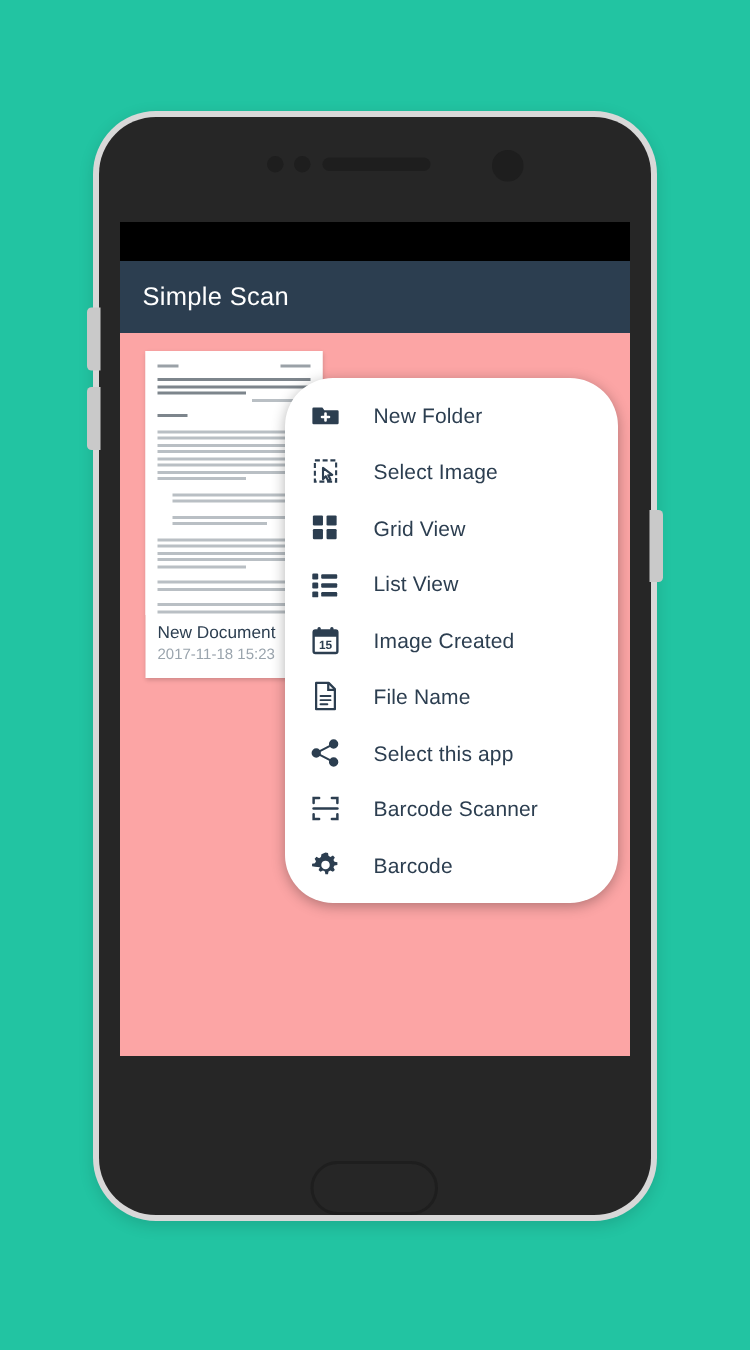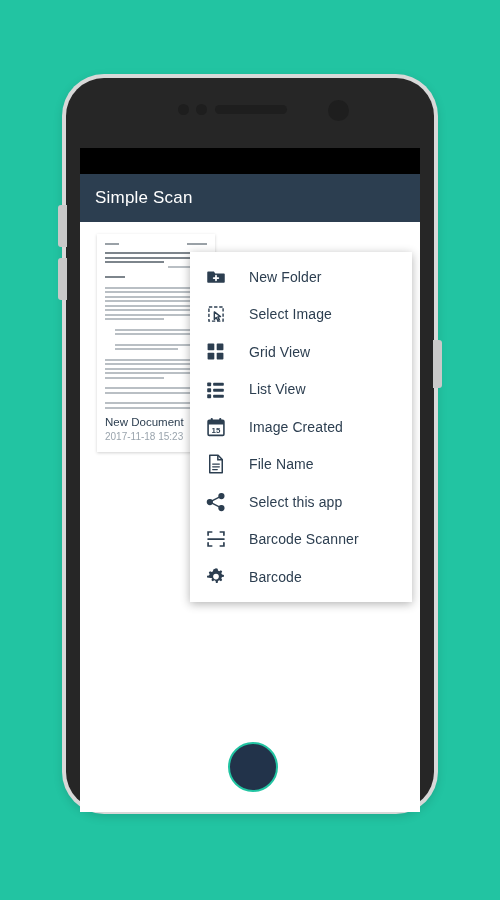--- a/index.html
+++ b/index.html
@@ -51,22 +51,22 @@
   .home-button {
     position: absolute; left: 207px; top: 774px;
     width: 85px; height: 36px;
     border: 2px solid #1e1e1e; border-radius: 18px;
   }
 
   
   .screen {
     position: absolute;
     left: 80px; top: 148px;
-    width: 340px; height: 664px;
-    background: #ffffff;
+    width: 340px; height: 556px;
+    background: #fca5a5;
     overflow: hidden;
   }
   .status-bar { height: 26px; background: #000; width: 100%; }
   .app-bar {
     height: 48px; background: #2c3e50;
     display: flex; align-items: center;
     padding-left: 15px;
     position: relative;
   }
   .app-title {
@@ -117,29 +117,30 @@
 
   
   .menu {
     position: absolute;
     left: 110px; top: 30px;
     width: 222px;
     background: #ffffff;
     box-shadow: 0 2px 9px rgba(0,0,0,0.30);
     padding: 6px 0;
     z-index: 20;
+    border-radius: 32px;
   }
   .menu-item {
     display: flex; align-items: center;
     height: 37.5px;
     padding-left: 16px;
   }
   .menu-icon {
     width: 21px; height: 21px;
-    display: flex; align-items: center; 
+    display: flex; align-items: center; justify-content: center;
     flex: 0 0 21px;
   }
   .menu-label {
     margin-left: 22px;
     font-size: 14px;
     color: #2c3e50;
     letter-spacing: .1px;
   }
   svg { display: block; }
 </style>

